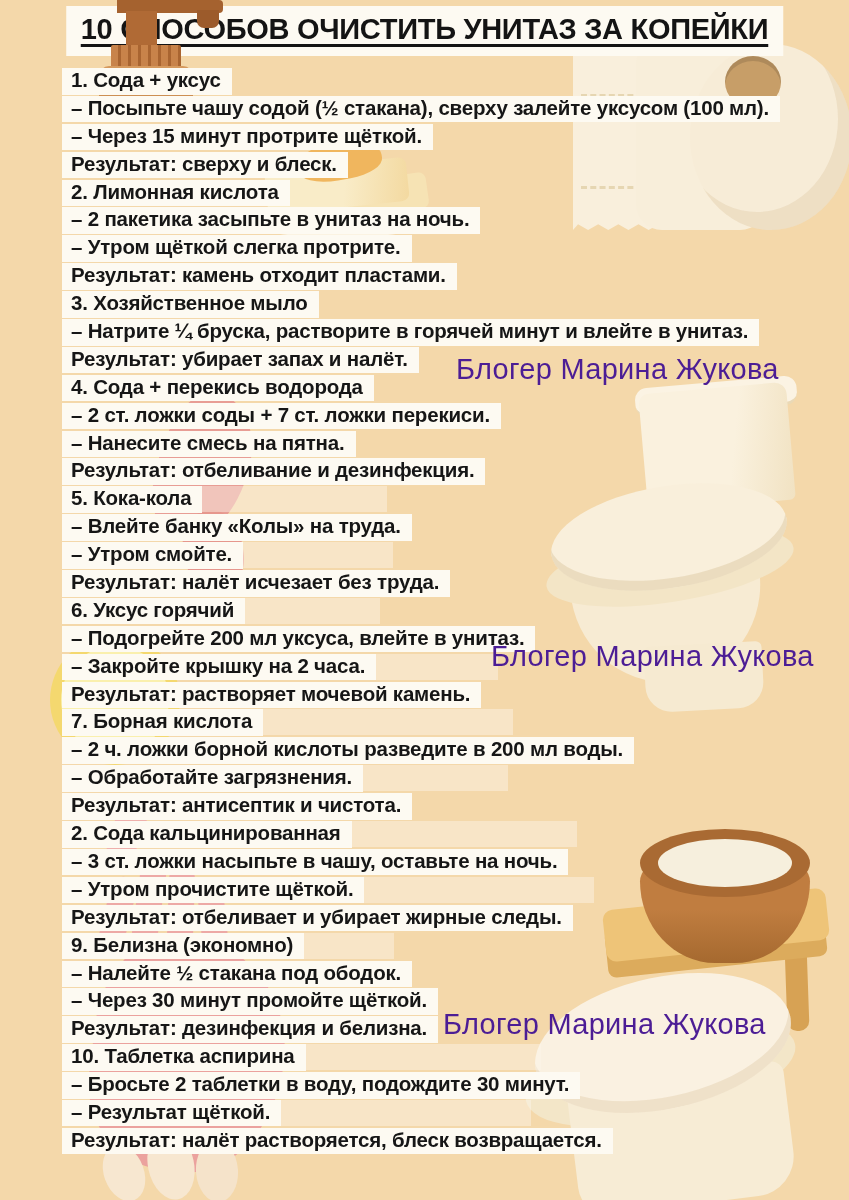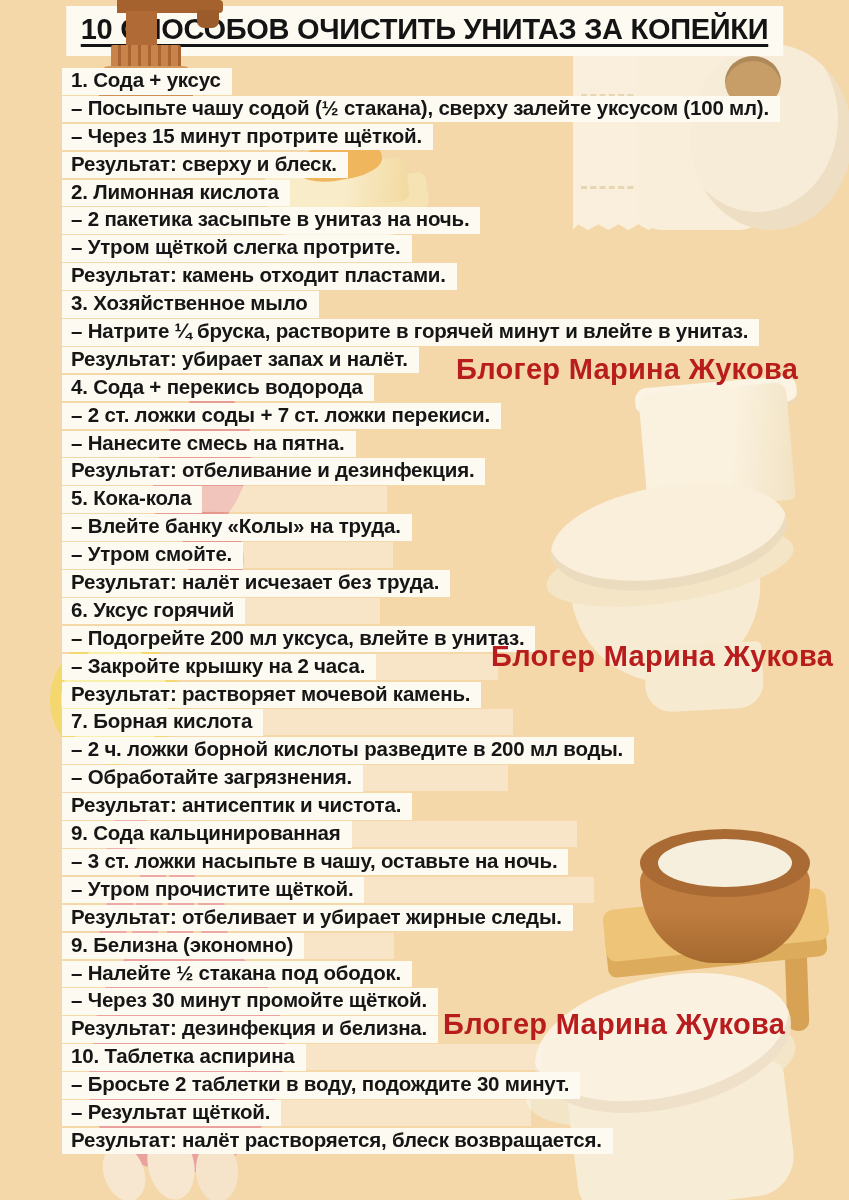--- a/index.html
+++ b/index.html
@@ -106,21 +106,21 @@
 
   
   .method-list{position:absolute;left:38px;top:68px;z-index:4;}
   .line-row{height:27.9px;display:flex;align-items:flex-start;margin-left:24px;}
   .line-text{display:inline-block;background:#fdfaf2;padding:0 11px 2px 9px;
     font-size:20.5px;line-height:24.5px;font-weight:700;color:#161616;
     letter-spacing:-0.2px;white-space:nowrap;}
   .line-strip{display:inline-block;height:26px;background:rgba(253,247,235,0.45);}
 
   
-  .wm{position:absolute;z-index:5;font-size:29px;font-weight:700;color:#b91c1c;
+  .wm{position:absolute;z-index:5;font-size:29px;font-weight:400;color:#4c1d95;
     white-space:nowrap;letter-spacing:0.3px;}
   .wm-1{left:456px;top:353px;}
   .wm-2{left:491px;top:640px;}
   .wm-3{left:443px;top:1008px;}
 </style>
 </head>
 <body>
 
 <div class="canvas">
 
@@ -280,21 +280,21 @@
         <span class="line-text">– 2 ч. ложки борной кислоты разведите в 200 мл воды.</span>
       </div>
       <div class="line-row">
         <span class="line-text">– Обработайте загрязнения.</span>
         <span class="line-strip" style="width: 145px;"></span>
       </div>
       <div class="line-row">
         <span class="line-text">Результат: антисептик и чистота.</span>
       </div>
       <div class="line-row">
-        <span class="line-text">9. Сода кальцинированная</span>
+        <span class="line-text">2. Сода кальцинированная</span>
         <span class="line-strip" style="width: 225px;"></span>
       </div>
       <div class="line-row">
         <span class="line-text">– 3 ст. ложки насыпьте в чашу, оставьте на ночь.</span>
       </div>
       <div class="line-row">
         <span class="line-text">– Утром прочистите щёткой.</span>
         <span class="line-strip" style="width: 230px;"></span>
       </div>
       <div class="line-row">

